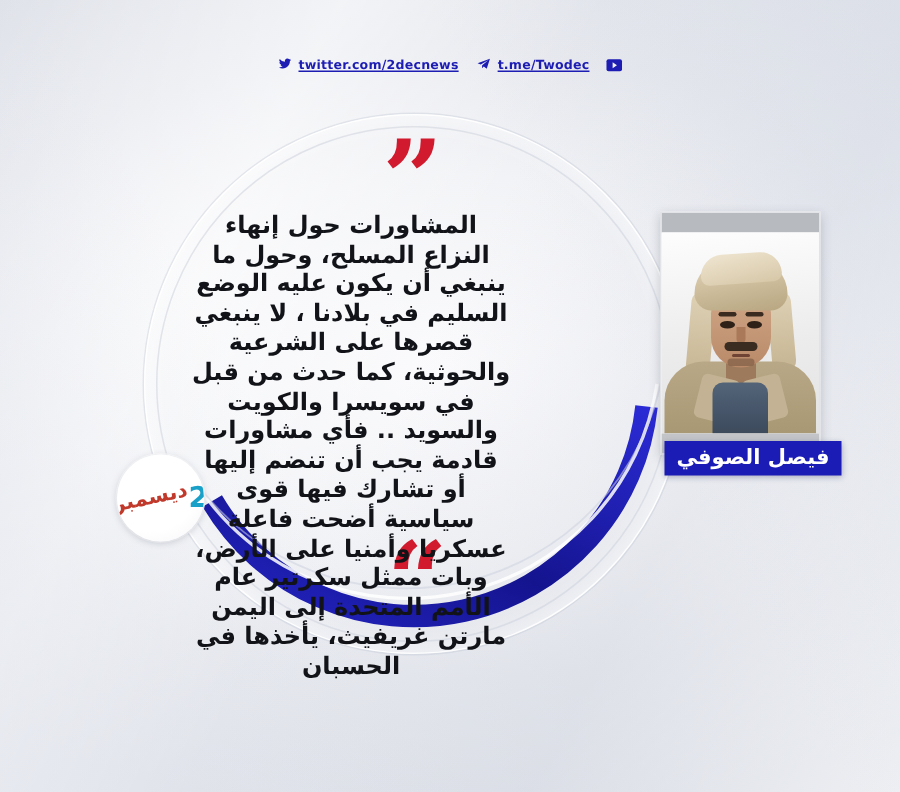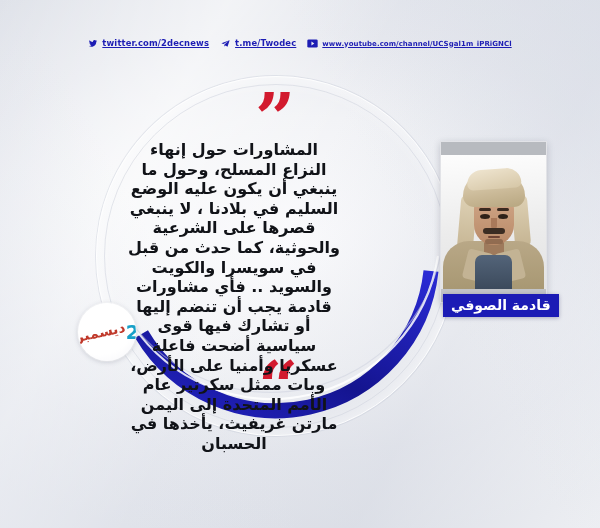--- a/index.html
+++ b/index.html
@@ -46,21 +46,21 @@
     left: 0; right: 0;
     height: 20px;
     display: flex;
     align-items: center;
     justify-content: center;
     gap: 11px;
     z-index: 40;
   }
   .social-item {
     display: flex;
-    align-items: flex-end;
+    align-items: flex-start;
     gap: 4px;
     color: #1d1db4;
     font-size: 8.4px;
     font-weight: bold;
     letter-spacing: 0.15px;
     white-space: nowrap;
     font-family: "DejaVu Sans", sans-serif;
   }
   .social-item .sicon {
     display: inline-flex;
@@ -277,21 +277,20 @@
       <span>t.me/Twodec</span>
     </a>
 
     <a class="social-item tiny" href="#">
       <span class="sicon">
         <svg width="11" height="9" viewBox="0 0 24 20">
           <rect x="0.5" y="1" width="23" height="18" rx="3" fill="currentColor"></rect>
           <path d="M9.6 5.6l6.4 4.4-6.4 4.4z" fill="#eef0f4"></path>
         </svg>
       </span>
-      <span>www.youtube.com/channel/UCSgal1m_iPRiGNCl</span>
     </a>
 
   </div>
 
   <div class="ring-outer"></div>
   <div class="ring-inner"></div>
 
   <div class="arc-wrap">
     <svg width="378" height="378" viewBox="0 0 378 378">
       <defs>
@@ -331,21 +330,21 @@
       <div class="p-eyeL"></div>
       <div class="p-eyeR"></div>
       <div class="p-nose"></div>
       <div class="p-mouche"></div>
       <div class="p-mouth"></div>
       <div class="p-chin"></div>
     </div>
     <div class="strip-bot"></div>
   </div>
 
-  <div class="name-banner">قادمة الصوفي</div>
+  <div class="name-banner">فيصل الصوفي</div>
 
   <div class="logo-badge">
     <span class="logo-text">ديسمبر</span>
     <span class="logo-num">2</span>
   </div>
 
 
 </div>
 
 </body></html>

